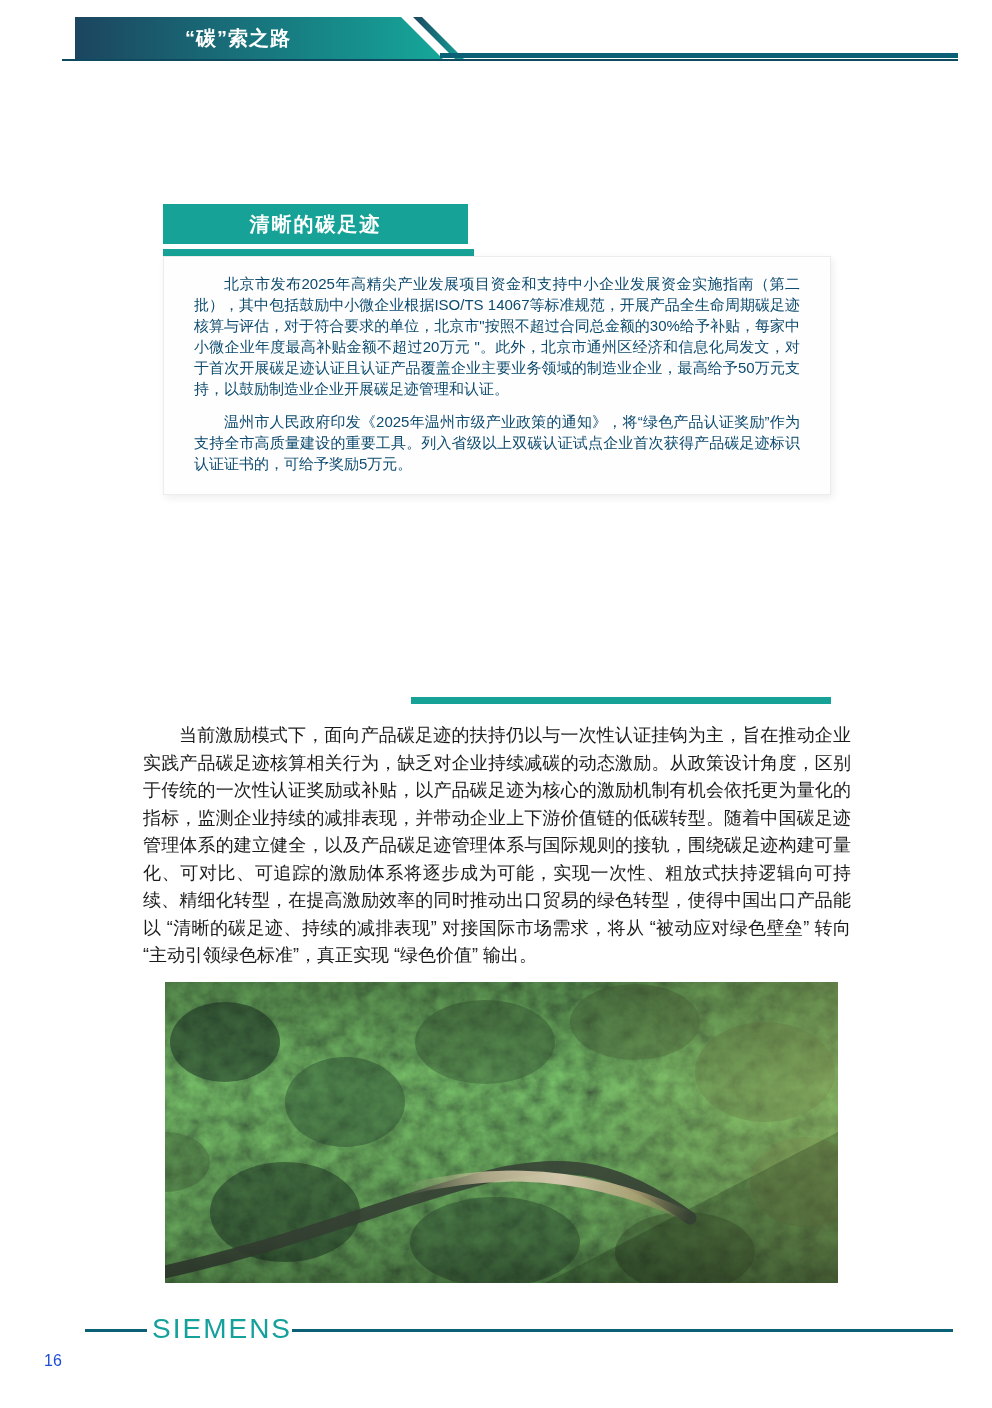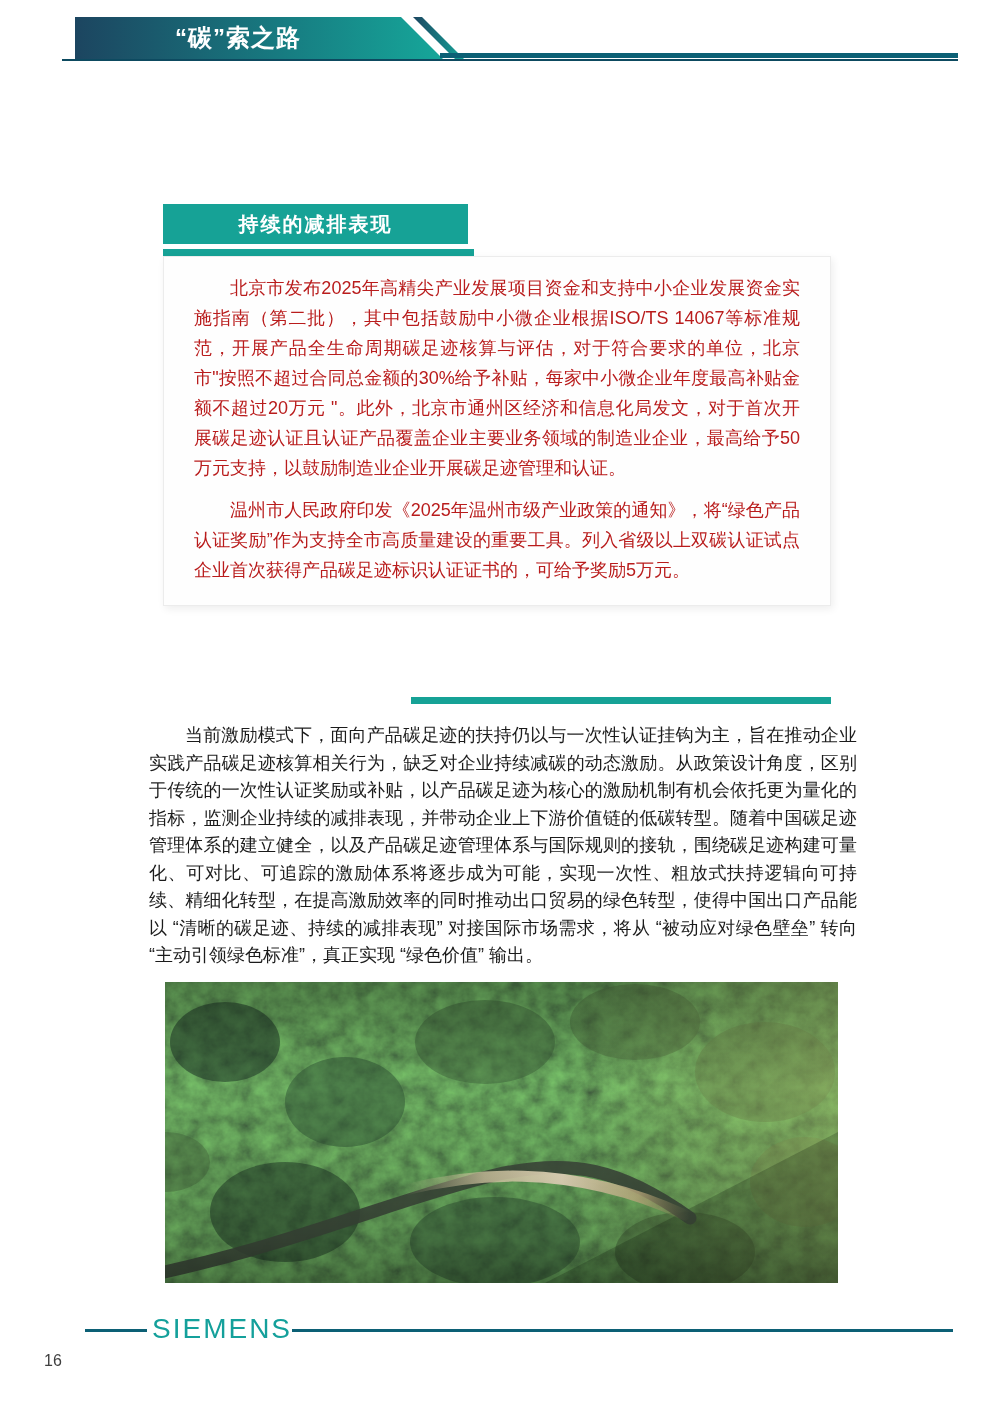--- a/index.html
+++ b/index.html
@@ -3,53 +3,53 @@
 <meta charset="utf-8">
 <style>
   html,body{margin:0;padding:0;background:#ffffff;}
   body{font-family:"Liberation Sans","DejaVu Sans",sans-serif;}
   .page{position:relative;width:992px;height:1408px;background:#ffffff;overflow:hidden;}
 
   
   .hdr-banner{position:absolute;left:75px;top:17px;width:400px;height:42px;}
   .hdr-banner-label{position:absolute;left:75px;top:17px;width:326px;height:42px;
     display:flex;align-items:center;justify-content:center;color:#ffffff;
-    font-size:24px;font-weight:bold;letter-spacing:1px;}
+    font-size:20px;font-weight:bold;letter-spacing:1px;}
   .hdr-title{position:absolute;left:440px;top:22px;width:520px;text-align:center;
     color:#87898c;font-size:21px;font-weight:bold;letter-spacing:.5px;}
   .hdr-thick-line{position:absolute;left:440px;top:53px;width:518px;height:5px;background:#0c6075;}
   .hdr-thin-line{position:absolute;left:62px;top:59px;width:896px;height:2px;background:#0d4a60;}
 
   
   .case-title{position:absolute;left:163px;top:204px;width:305px;height:40px;
     background:#16a296;color:#ffffff;font-size:20px;font-weight:bold;
     display:flex;align-items:center;justify-content:center;letter-spacing:2px;}
   .case-topbar{position:absolute;left:163px;top:249px;width:311px;height:7px;background:#16a296;}
   .case-box{position:absolute;left:163px;top:256px;width:668px;box-sizing:border-box;
     padding:16px 30px 20px 30px;background:#fefefe;border:1px solid #ececec;
     box-shadow:2px 3px 8px rgba(0,0,0,0.07);}
-  .case-box p{margin:0 0 12px 0;font-size:18px;line-height:30px;color:#b91c1c;
+  .case-box p{margin:0 0 12px 0;font-size:15px;line-height:21px;color:#0c4a6e;
     text-align:justify;text-indent:2em;}
   .case-box p:last-child{margin-bottom:0;}
   .case-botbar{position:absolute;left:411px;top:697px;width:420px;height:7px;background:#16a296;}
 
   
-  .body-para{position:absolute;left:149px;top:722px;width:708px;font-size:18px;
+  .body-para{position:absolute;left:143px;top:722px;width:708px;font-size:18px;
     line-height:27.5px;color:#1b1b1b;text-align:justify;text-indent:2em;margin:0;}
 
   
   .photo{position:absolute;left:165px;top:982px;width:673px;height:301px;}
   .photo svg{display:block;width:100%;height:100%;}
 
   
   .ft-line-l{position:absolute;left:85px;top:1329px;width:62px;height:3px;background:#0c6075;}
   .ft-brand{position:absolute;left:152px;top:1313px;font-size:28px;font-weight:normal;
     color:#14a09b;letter-spacing:2px;}
   .ft-line-r{position:absolute;left:292px;top:1329px;width:661px;height:3px;background:#0c6075;}
-  .ft-page{position:absolute;left:44px;top:1352px;font-size:16px;color:#404040;}
+  .ft-page{position:absolute;left:44px;top:1352px;font-size:16px;color:#1d4ed8;}
 </style>
 </head>
 <body>
 
 <div class="page">
 
   <div class="hdr-banner">
     <svg viewBox="0 0 400 42" preserveAspectRatio="none">
       <defs>
         <linearGradient id="bannerGrad" x1="0" y1="0" x2="1" y2="0">
@@ -59,21 +59,21 @@
         </linearGradient>
       </defs>
       <polygon points="0,0 326,0 368,42 0,42" fill="url(#bannerGrad)"></polygon>
       <polygon points="338,0 347,0 389,42 380,42" fill="url(#bannerGrad)"></polygon>
     </svg>
   </div>
   <div class="hdr-banner-label">“碳”索之路</div>
   <div class="hdr-thick-line"></div>
   <div class="hdr-thin-line"></div>
 
-  <div class="case-title">持续的减排表现</div>
+  <div class="case-title">清晰的碳足迹</div>
   <div class="case-topbar"></div>
   <div class="case-box">
     <p>北京市发布2025年高精尖产业发展项目资金和支持中小企业发展资金实施指南（第二批），其中包括鼓励中小微企业根据ISO/TS 14067等标准规范，开展产品全生命周期碳足迹核算与评估，对于符合要求的单位，北京市"按照不超过合同总金额的30%给予补贴，每家中小微企业年度最高补贴金额不超过20万元 "。此外，北京市通州区经济和信息化局发文，对于首次开展碳足迹认证且认证产品覆盖企业主要业务领域的制造业企业，最高给予50万元支持，以鼓励制造业企业开展碳足迹管理和认证。</p>
     <p>温州市人民政府印发《2025年温州市级产业政策的通知》，将“绿色产品认证奖励”作为支持全市高质量建设的重要工具。列入省级以上双碳认证试点企业首次获得产品碳足迹标识认证证书的，可给予奖励5万元。</p>
   </div>
   <div class="case-botbar"></div>
 
   <p class="body-para">当前激励模式下，面向产品碳足迹的扶持仍以与一次性认证挂钩为主，旨在推动企业实践产品碳足迹核算相关行为，缺乏对企业持续减碳的动态激励。从政策设计角度，区别于传统的一次性认证奖励或补贴，以产品碳足迹为核心的激励机制有机会依托更为量化的指标，监测企业持续的减排表现，并带动企业上下游价值链的低碳转型。随着中国碳足迹管理体系的建立健全，以及产品碳足迹管理体系与国际规则的接轨，围绕碳足迹构建可量化、可对比、可追踪的激励体系将逐步成为可能，实现一次性、粗放式扶持逻辑向可持续、精细化转型，在提高激励效率的同时推动出口贸易的绿色转型，使得中国出口产品能以 “清晰的碳足迹、持续的减排表现” 对接国际市场需求，将从 “被动应对绿色壁垒” 转向 “主动引领绿色标准”，真正实现 “绿色价值” 输出。</p>
 
   <div class="photo">

